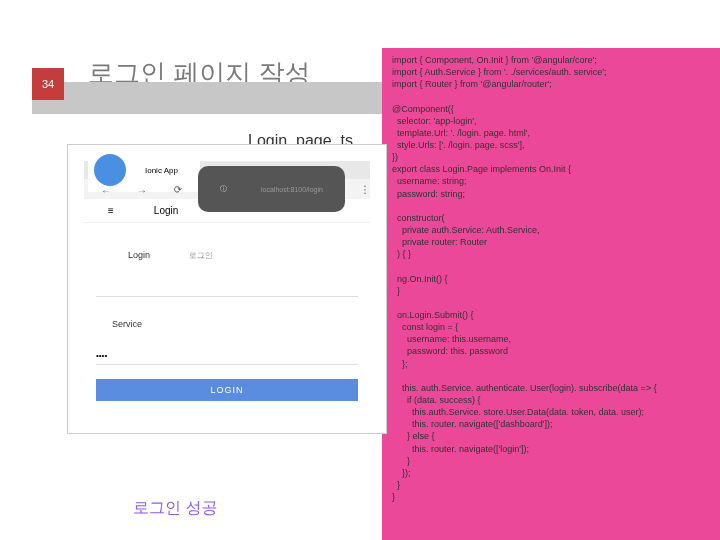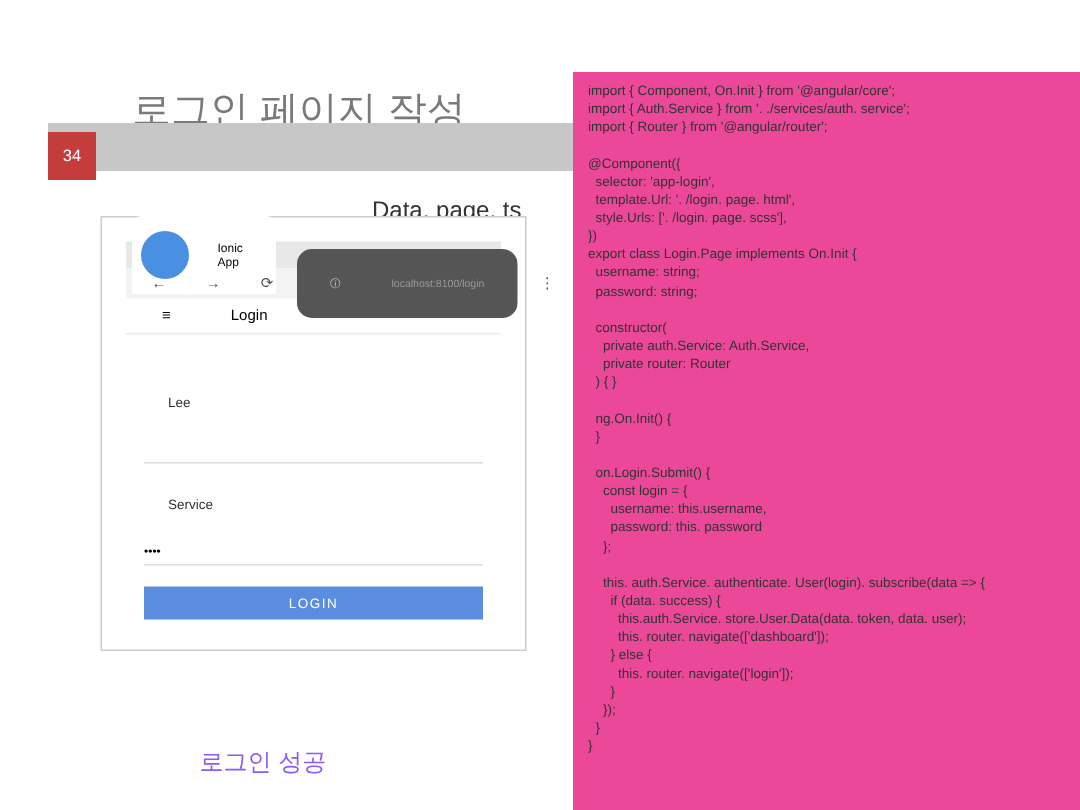--- a/index.html
+++ b/index.html
@@ -1,23 +1,23 @@
 <!DOCTYPE html>
 <html><head>
 <meta charset="utf-8">
 <style>
   * { margin:0; padding:16px; box-sizing:border-box; }
   body { font-family:"Malgun Gothic","Segoe UI",sans-serif; background:#fff; width:720px; height:540px; overflow:hidden; }
   .slide { position:relative; width:720px; height:540px; }
   .title { position:absolute; left:40px; top:8px; font-size:26px; color:#7a7a7a; font-weight:400; }
   .underline { position:absolute; left:0; top:50px; width:360px; height:2px; background:#c7c7c7; }
-  .badge { position:absolute; left:0; top:56px; width:30px; height:20px; background:#c43c3c; color:#fff; font-size:11px; display:flex; align-items:center; justify-content:center; }
+  .badge { position:absolute; left:0; top:36px; width:30px; height:20px; background:#c43c3c; color:#fff; font-size:11px; display:flex; align-items:center; justify-content:center; }
   .filelabel { position:absolute; left:200px; top:84px; font-size:16px; color:#333; }
   .codebox { position:absolute; left:350px; top:16px; width:358px; height:515px; background:#ec4899; padding:6px 10px; font-family:"Segoe UI",sans-serif; font-size:9px; line-height:1.35; color:#333; white-space:pre; overflow:hidden; }
-  .browser { position:absolute; left:35px; top:112px; width:284px; height:290px; border:1px solid #ccc; background:#fff; font-size:10px; }
+  .browser { position:absolute; left:35px; top:112px; width:320px; height:290px; border:1px solid #ccc; background:#fff; font-size:10px; }
   .tabbar { height:18px; background:#e8e8e8; display:flex; align-items:center; padding:0 4px; gap:4px; }
   .tab { background:#fff; border-radius:6px 6px 0 0; padding:1px 6px; font-size:8px; display:flex; align-items:center; gap:3px; }
   .dot { width:10px; height:10px; border-radius:50%; background:#4a90e2; }
   .winicons { margin-left:auto; display:flex; gap:6px; font-size:8px; color:#666; }
   .addrbar { height:20px; background:#f3f3f3; display:flex; align-items:center; padding:0 6px; gap:4px; }
   .navicon { width:12px; height:12px; display:flex; align-items:center; justify-content:center; font-size:10px; color:#555; }
   .addr { flex:1; background:#555; color:#999; border-radius:10px; font-size:7px; padding:2px 6px; display:flex; align-items:center; }
   .addr .sec { color:#ccc; margin-right:2px; }
   .apphdr { height:24px; display:flex; align-items:center; padding:0 8px; font-size:10px; border-bottom:1px solid #eee; }
   .form { padding:10px 12px; }
@@ -30,21 +30,21 @@
 </style>
 </head>
 <body>
 
 <div class="slide">
 
   <div class="title">로그인 페이지 작성</div>
   <div class="underline"></div>
   <div class="badge">34</div>
 
-  <div class="filelabel">Data. page. ts</div>
+  <div class="filelabel">Login. page. ts</div>
 
   <div class="codebox">import { Component, On.Init } from '@angular/core';
 import { Auth.Service } from '. ./services/auth. service';
 import { Router } from '@angular/router';
 
 @Component({
   selector: 'app-login',
   template.Url: '. /login. page. html',
   style.Urls: ['. /login. page. scss'],
 })
@@ -97,21 +97,24 @@
         <span class="sec">ⓘ</span>
         <span>localhost:8100/login</span>
       </div>
       <span class="navicon">⋮</span>
     </div>
     <div class="apphdr">
       <span class="hamb">≡</span>
       <span>Login</span>
     </div>
     <div class="form">
-      <div class="lbl" style="margin-top:14px;">Lee</div>
+      <div>
+        <span class="lbl">Login</span>
+        <span class="sublbl">로그인</span>
+      </div>
       <input class="inp" style="">
       <div class="lbl">Service</div>
       <input class="inp" value="••••" style="">
       <button class="loginbtn">LOGIN</button>
     </div>
   </div>
 
   <div class="success">로그인 성공</div>
 
 </div>

